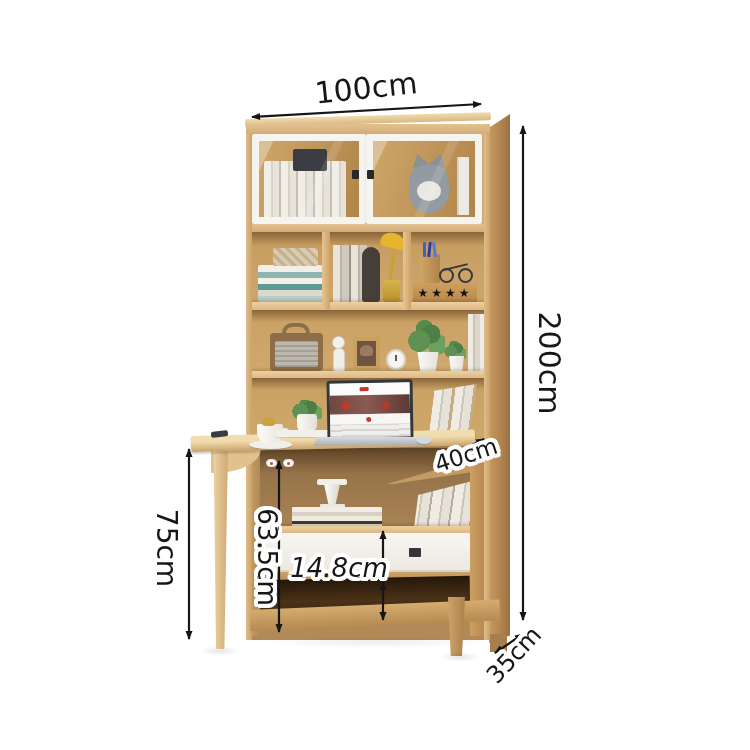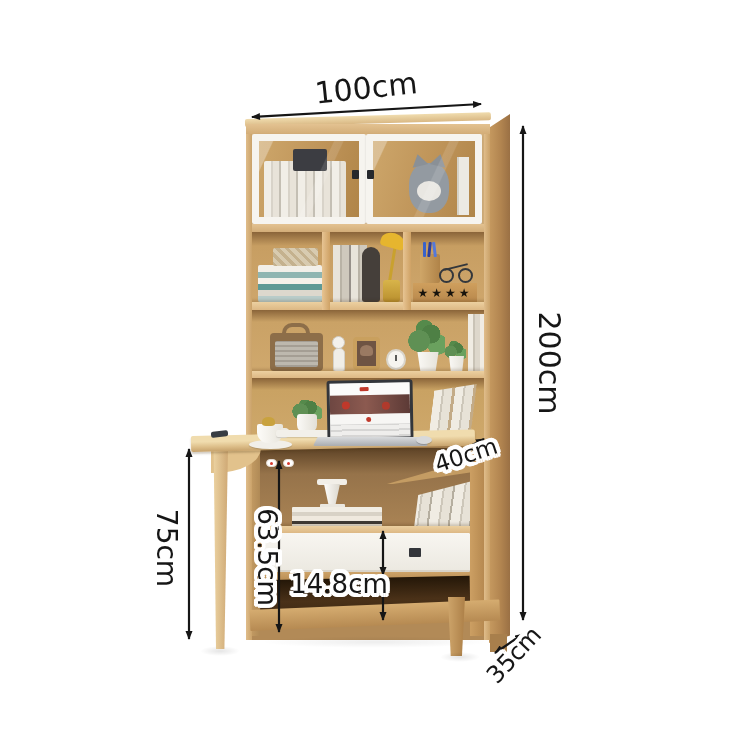--- a/index.html
+++ b/index.html
@@ -169,21 +169,21 @@
   #pill1{left:266px;top:459px;} #pill2{left:283px;top:459px;}
   .dim{color:#161616;white-space:nowrap;z-index:50;font-weight:500;}
   .outline{text-shadow:-3px -3px 0 #fff,-3px 3px 0 #fff,3px -3px 0 #fff,3px 3px 0 #fff,
     -4px 0 0 #fff,4px 0 0 #fff,0 -4px 0 #fff,0 4px 0 #fff,
     -2px -4px 0 #fff,2px 4px 0 #fff,-4px 2px 0 #fff,4px -2px 0 #fff,2px -4px 0 #fff,-2px 4px 0 #fff;}
   #lab-w{left:366px;top:88px;font-size:30px;transform:translate(-50%,-50%) rotate(-6deg);}
   #lab-h{left:549px;top:363px;font-size:30px;transform:translate(-50%,-50%) rotate(90deg);}
   #lab-dh{left:166px;top:548px;font-size:28px;transform:translate(-50%,-50%) rotate(90deg);}
   #lab-cl{left:267px;top:557px;font-size:26px;transform:translate(-50%,-50%) rotate(90deg);}
   #lab-dr{left:336px;top:553px;font-size:27px;transform:translate(-50%,-50%);}
-  #lab-bg{left:339px;top:584px;font-size:26px;transform:translate(-50%,-50%);}
+  #lab-bg{left:339px;top:568px;font-size:26px;transform:translate(-50%,-50%);font-style:italic;}
   #lab-dd{left:466px;top:455px;font-size:23px;transform:translate(-50%,-50%) rotate(-18deg);}
   #lab-dp{left:514px;top:655px;font-size:24px;transform:translate(-50%,-50%) rotate(-47deg);}
 </style>
 </head>
 <body>
 
 <div id="scene">
 
   <div id="side-panel"></div>
   <div id="top-edge"></div>

